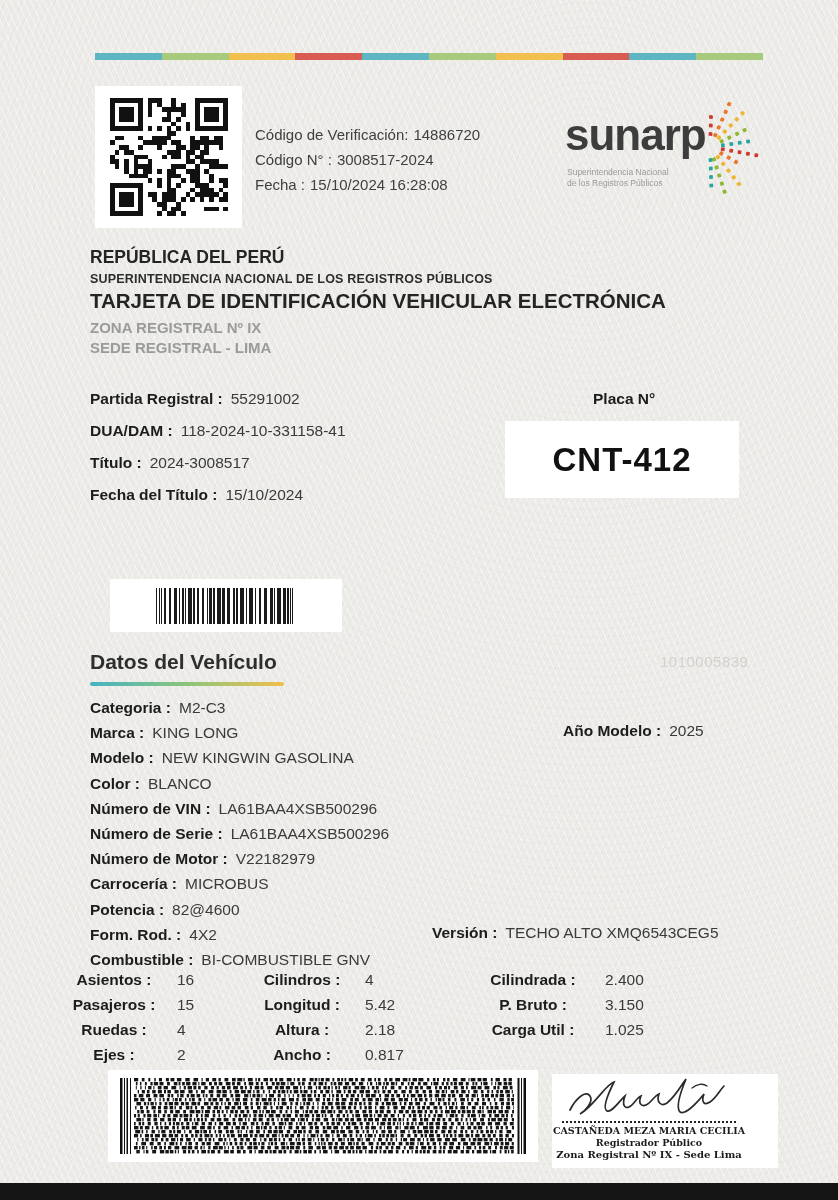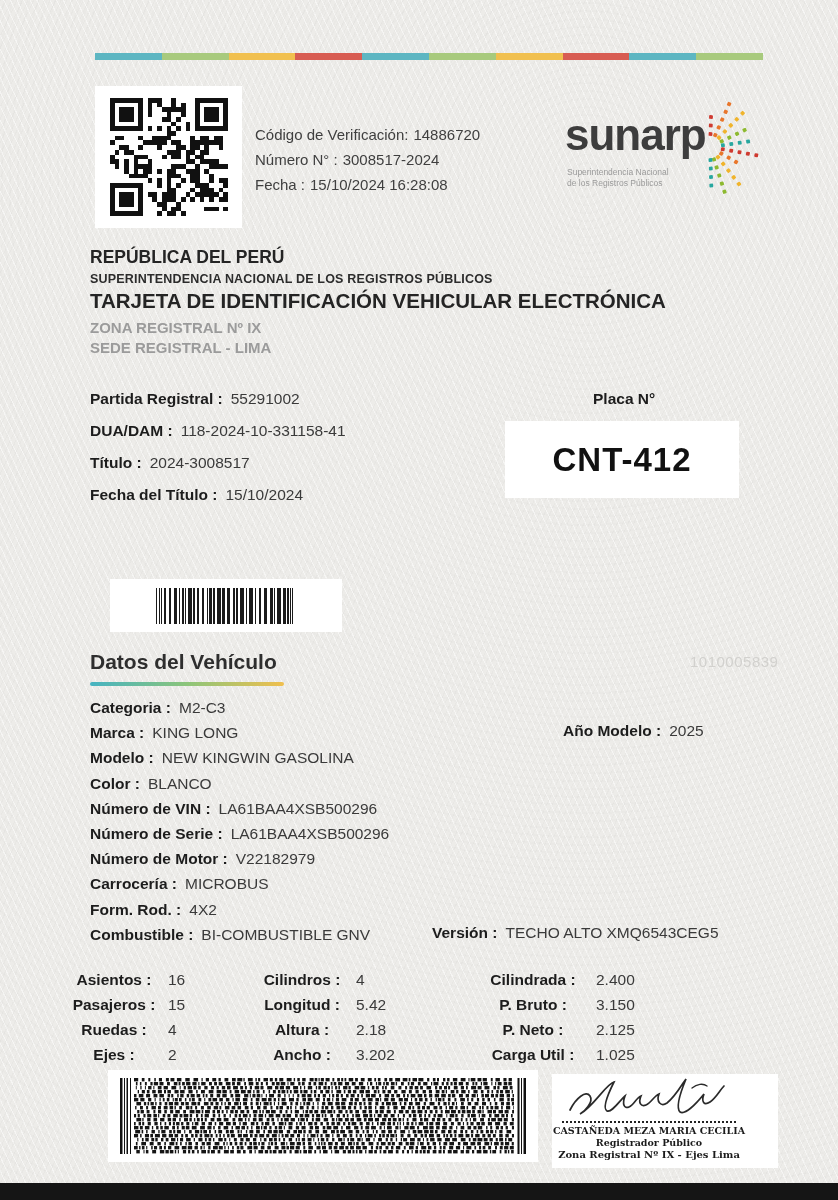--- a/index.html
+++ b/index.html
@@ -39,33 +39,33 @@
   .lbl{font-weight:bold;color:#1c1c1c;font-size:15.5px;}
   .val{color:#3a3a3a;font-size:15.5px;margin-left:8px;}
   .placa-label{left:593px;top:390px;font-size:15.5px;font-weight:bold;color:#1c1c1c;}
   .placa-box{left:505px;top:421px;width:234px;height:77px;display:flex;align-items:center;justify-content:center;}
   .placa-value{font-size:33px;font-weight:bold;color:#111;letter-spacing:1px;}
   
   .bc1-box{left:110px;top:579px;width:232px;height:53px;display:flex;align-items:center;justify-content:center;}
   
   .sec-title{left:90px;top:650px;font-size:21px;font-weight:bold;color:#2e2e2e;}
   .sec-underline{left:90px;top:682px;width:194px;height:3.5px;border-radius:2px;}
-  .watermark{left:660px;top:653px;font-size:15px;color:#d2d1ce;letter-spacing:0.5px;margin-left:30px;}
+  .watermark{left:660px;top:653px;font-size:15px;color:#d2d1ce;letter-spacing:0.5px;}
   
   .veh-rows{left:90px;top:698px;}
   .frow{height:25.2px;line-height:20px;white-space:nowrap;}
   .ano-modelo{left:563px;top:722px;white-space:nowrap;}
   .version{left:432px;top:924px;white-space:nowrap;}
   
   .stats-col{top:970px;}
   .col1{left:60px;} .col2{left:248px;} .col3{left:470px;}
   .srow{height:25px;line-height:20px;white-space:nowrap;display:flex;}
   .col1 .slbl{width:108px;} .col2 .slbl{width:108px;} .col3 .slbl{width:126px;}
   .slbl{display:inline-block;text-align:center;font-weight:bold;color:#1c1c1c;font-size:15.5px;}
-  .sval{color:#3a3a3a;font-size:15.5px;}
+  .sval{color:#3a3a3a;font-size:15.5px;margin-left:9px;}
   
   .bc2-box{left:108px;top:1070px;width:430px;height:92px;display:flex;align-items:center;justify-content:center;}
   .sig-box{left:552px;top:1074px;width:194px;height:94px;text-align:center;padding-left:32px;}
   .sig-svg{position:absolute;left:12px;top:0px;}
   .sig-dots{position:absolute;left:10px;top:47px;width:174px;border-top:2px dotted #222;}
   .sig-text{position:absolute;left:0;top:51px;width:194px;font-family:"DejaVu Serif","Liberation Serif",serif;font-weight:bold;color:#1b1b1b;}
   .sig-name{font-size:9.5px;line-height:12px;}
   .sig-role{font-size:9.5px;line-height:12px;}
   .sig-zone{font-size:10px;line-height:12px;}
   .footer-bar{left:0;top:1183px;width:838px;height:17px;}
@@ -291,21 +291,21 @@
         <rect x="1" y="19" width="5" height="5" fill="#fff"></rect>
         <rect x="2" y="20" width="3" height="3" fill="#111"></rect>
       </svg>
   </div>
 
   <div class="abs verify">
     <div class="v-line">
       <span>Código de Verificación:</span><span>14886720</span>
     </div>
     <div class="v-line">
-      <span>Número N° :</span><span>3008517-2024</span>
+      <span>Código N° :</span><span>3008517-2024</span>
     </div>
     <div class="v-line">
       <span>Fecha :</span><span>15/10/2024 16:28:08</span>
     </div>
   </div>
 
   <div class="abs logo">
     <div class="logo-word">sunarp</div>
     <div class="logo-tag">
       <div>Superintendencia Nacional</div>
@@ -422,20 +422,21 @@
 
   <div class="abs veh-rows">
     <div class="frow"><span class="lbl">Categoria :</span><span class="val">M2-C3</span></div>
     <div class="frow"><span class="lbl">Marca :</span><span class="val">KING LONG</span></div>
     <div class="frow"><span class="lbl">Modelo :</span><span class="val">NEW KINGWIN GASOLINA</span></div>
     <div class="frow"><span class="lbl">Color :</span><span class="val">BLANCO</span></div>
     <div class="frow"><span class="lbl">Número de VIN :</span><span class="val">LA61BAA4XSB500296</span></div>
     <div class="frow"><span class="lbl">Número de Serie :</span><span class="val">LA61BAA4XSB500296</span></div>
     <div class="frow"><span class="lbl">Número de Motor :</span><span class="val">V22182979</span></div>
     <div class="frow"><span class="lbl">Carrocería :</span><span class="val">MICROBUS</span></div>
+    <div class="frow"><span class="lbl">Potencia :</span><span class="val">82@4600</span></div>
     <div class="frow"><span class="lbl">Form. Rod. :</span><span class="val">4X2</span></div>
     <div class="frow"><span class="lbl">Combustible :</span><span class="val">BI-COMBUSTIBLE GNV</span></div>
   </div>
 
   <div class="abs ano-modelo"><span class="lbl">Año Modelo :</span><span class="val">2025</span></div>
   <div class="abs version"><span class="lbl">Versión :</span><span class="val">TECHO ALTO XMQ6543CEG5</span></div>
 
   <div class="abs stats-col col1">
     <div class="srow">
         <span class="slbl">Asientos :</span>
@@ -462,35 +463,31 @@
     <div class="srow">
         <span class="slbl">Longitud :</span>
         <span class="sval">5.42</span>
       </div>
     <div class="srow">
         <span class="slbl">Altura :</span>
         <span class="sval">2.18</span>
       </div>
     <div class="srow">
         <span class="slbl">Ancho :</span>
-        <span class="sval">3.202</span>
+        <span class="sval">0.817</span>
       </div>
   </div>
   <div class="abs stats-col col3">
     <div class="srow">
         <span class="slbl">Cilindrada :</span>
         <span class="sval">2.400</span>
       </div>
     <div class="srow">
         <span class="slbl">P. Bruto :</span>
         <span class="sval">3.150</span>
-      </div>
-    <div class="srow">
-        <span class="slbl">P. Neto :</span>
-        <span class="sval">2.125</span>
       </div>
     <div class="srow">
         <span class="slbl">Carga Util :</span>
         <span class="sval">1.025</span>
       </div>
   </div>
 
   <div class="abs whitebox bc2-box">
     <svg width="406" height="76">
         <rect x="0" y="0" width="2.5" height="76" fill="#111"></rect>
@@ -1826,19 +1823,19 @@
 
   <div class="abs whitebox sig-box">
     <svg class="sig-svg" width="170" height="48" viewBox="0 0 170 48">
       <path d="M6 36 C12 24 22 16 26 22 C30 28 20 38 16 40 C30 32 42 10 50 8 C44 20 38 34 43 37 C48 39 56 26 61 22 C58 30 60 35 65 33 C70 31 72 24 77 22 C74 29 77 33 82 31 C87 29 90 22 95 20 C92 28 97 33 103 29 C112 22 118 10 122 5 C117 17 111 33 116 38 C121 41 132 30 140 20 C137 28 140 32 146 28 C152 24 156 16 160 12" fill="none" stroke="#2a2a2a" stroke-width="1.7" stroke-linecap="round"></path>
       <path d="M128 14 C133 10 139 9 143 12" fill="none" stroke="#2a2a2a" stroke-width="1.3" stroke-linecap="round"></path>
     </svg>
     <div class="sig-dots"></div>
     <div class="sig-text">
       <div class="sig-name">CASTAÑEDA MEZA MARIA CECILIA</div>
       <div class="sig-role">Registrador Público</div>
-      <div class="sig-zone">Zona Registral Nº IX - Ejes Lima</div>
+      <div class="sig-zone">Zona Registral Nº IX - Sede Lima</div>
     </div>
   </div>
 
   <div class="abs footer-bar" style="background: rgb(21, 21, 21);"></div>
 
 </div>
 
 </body></html>

